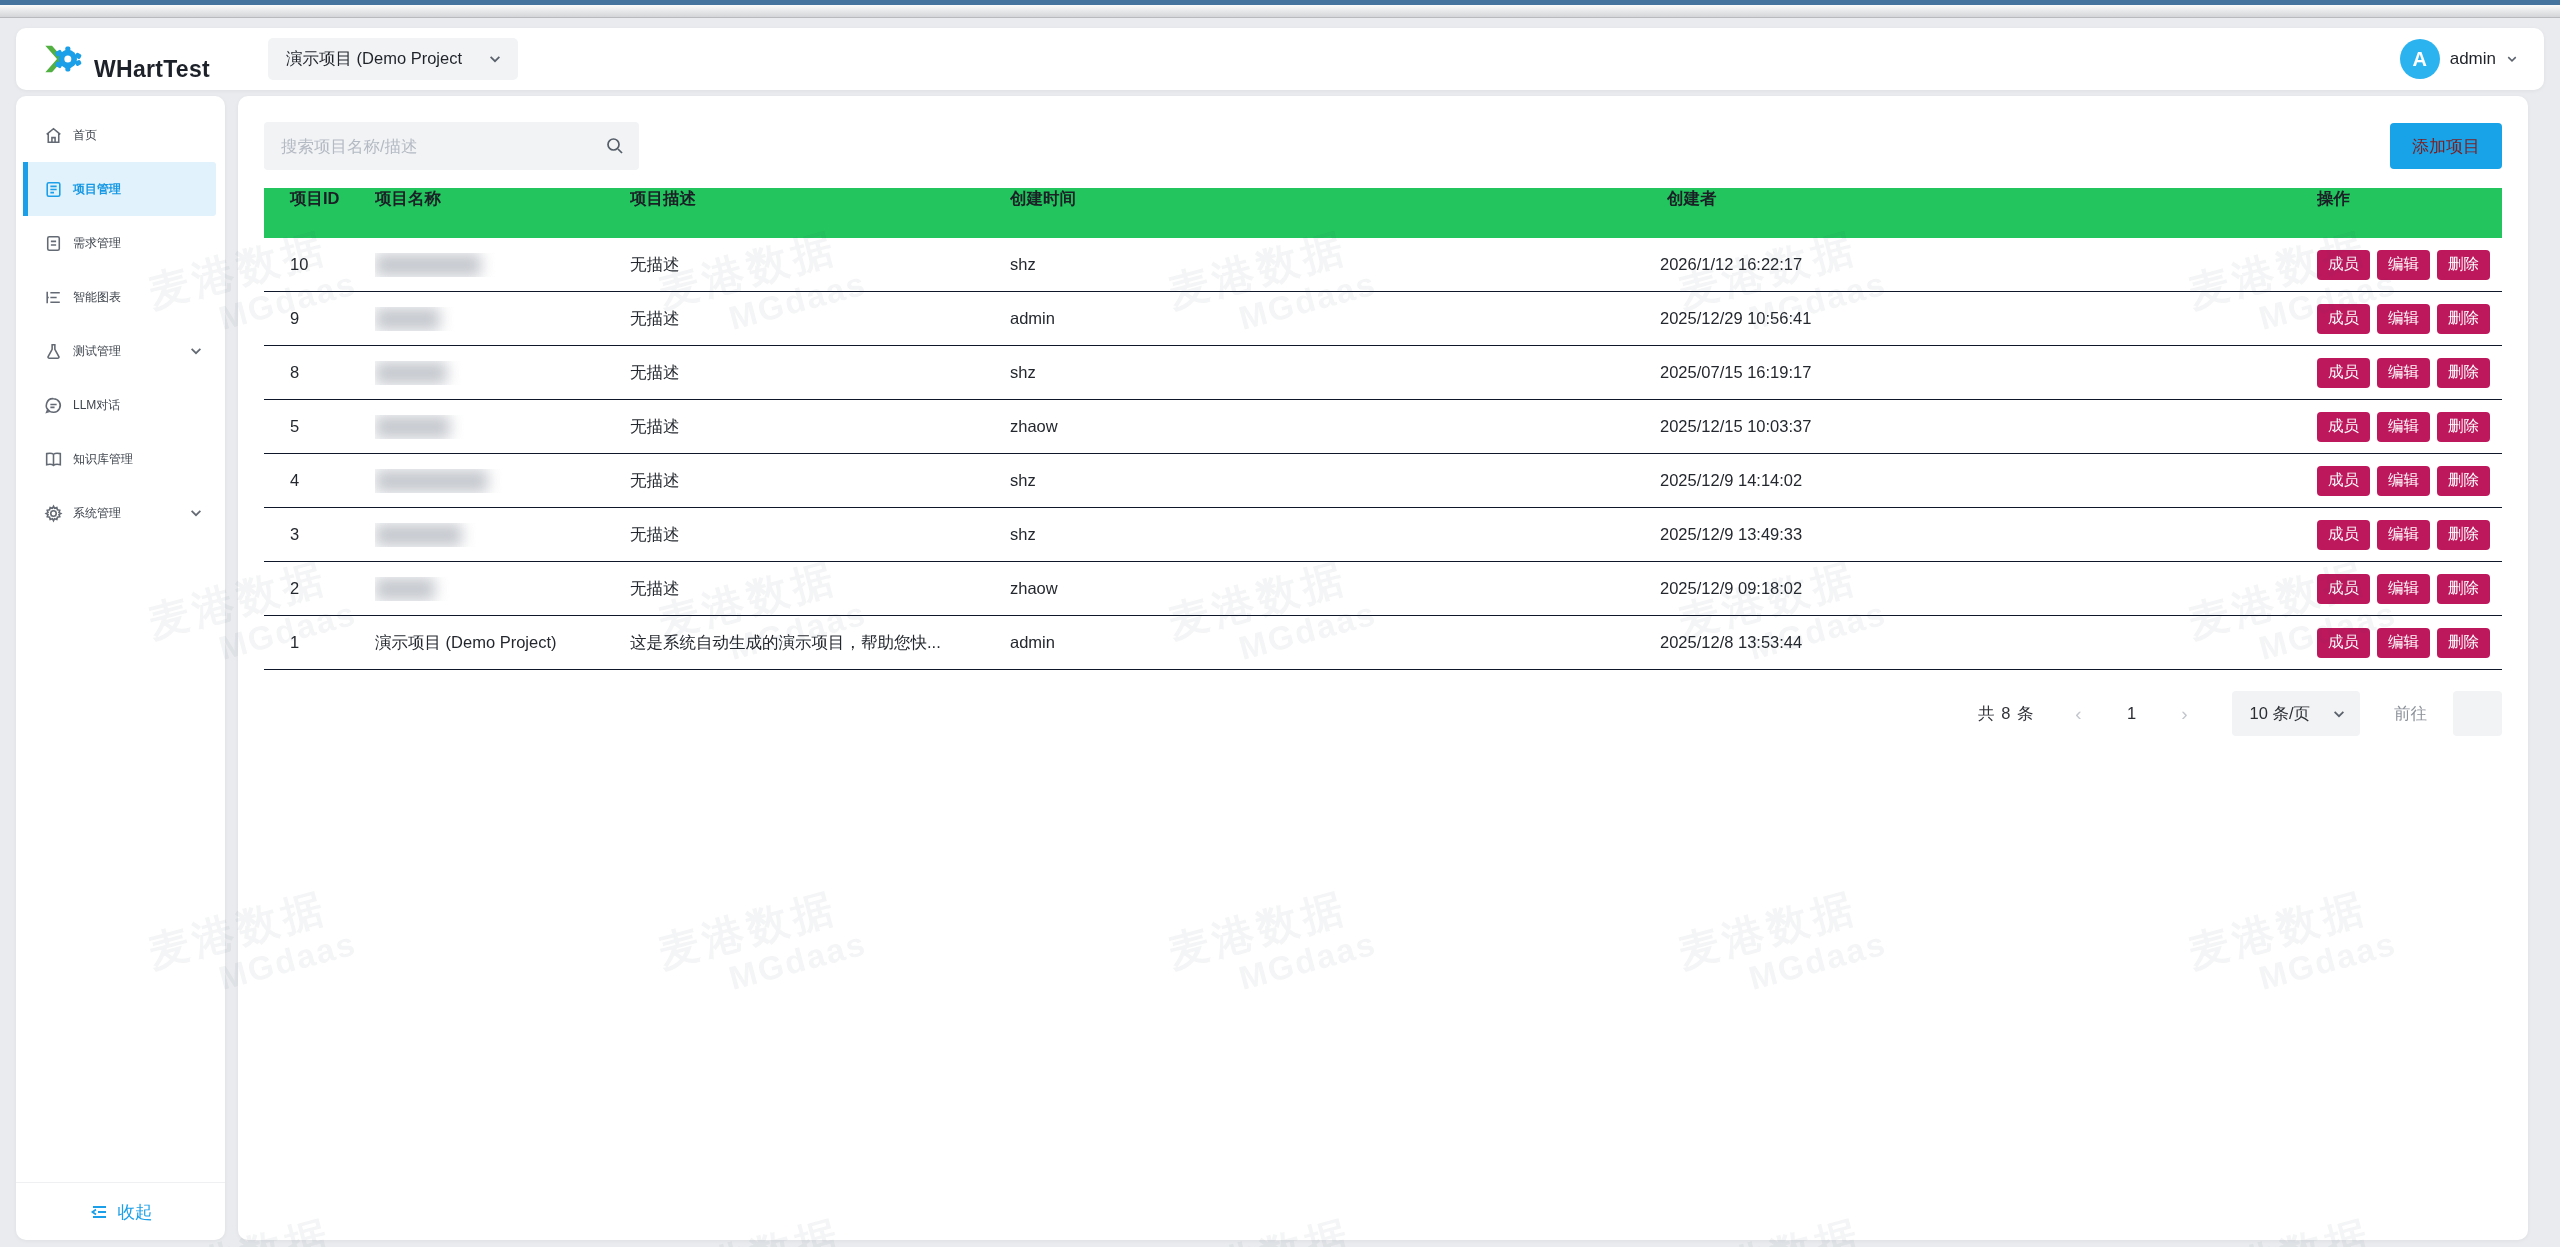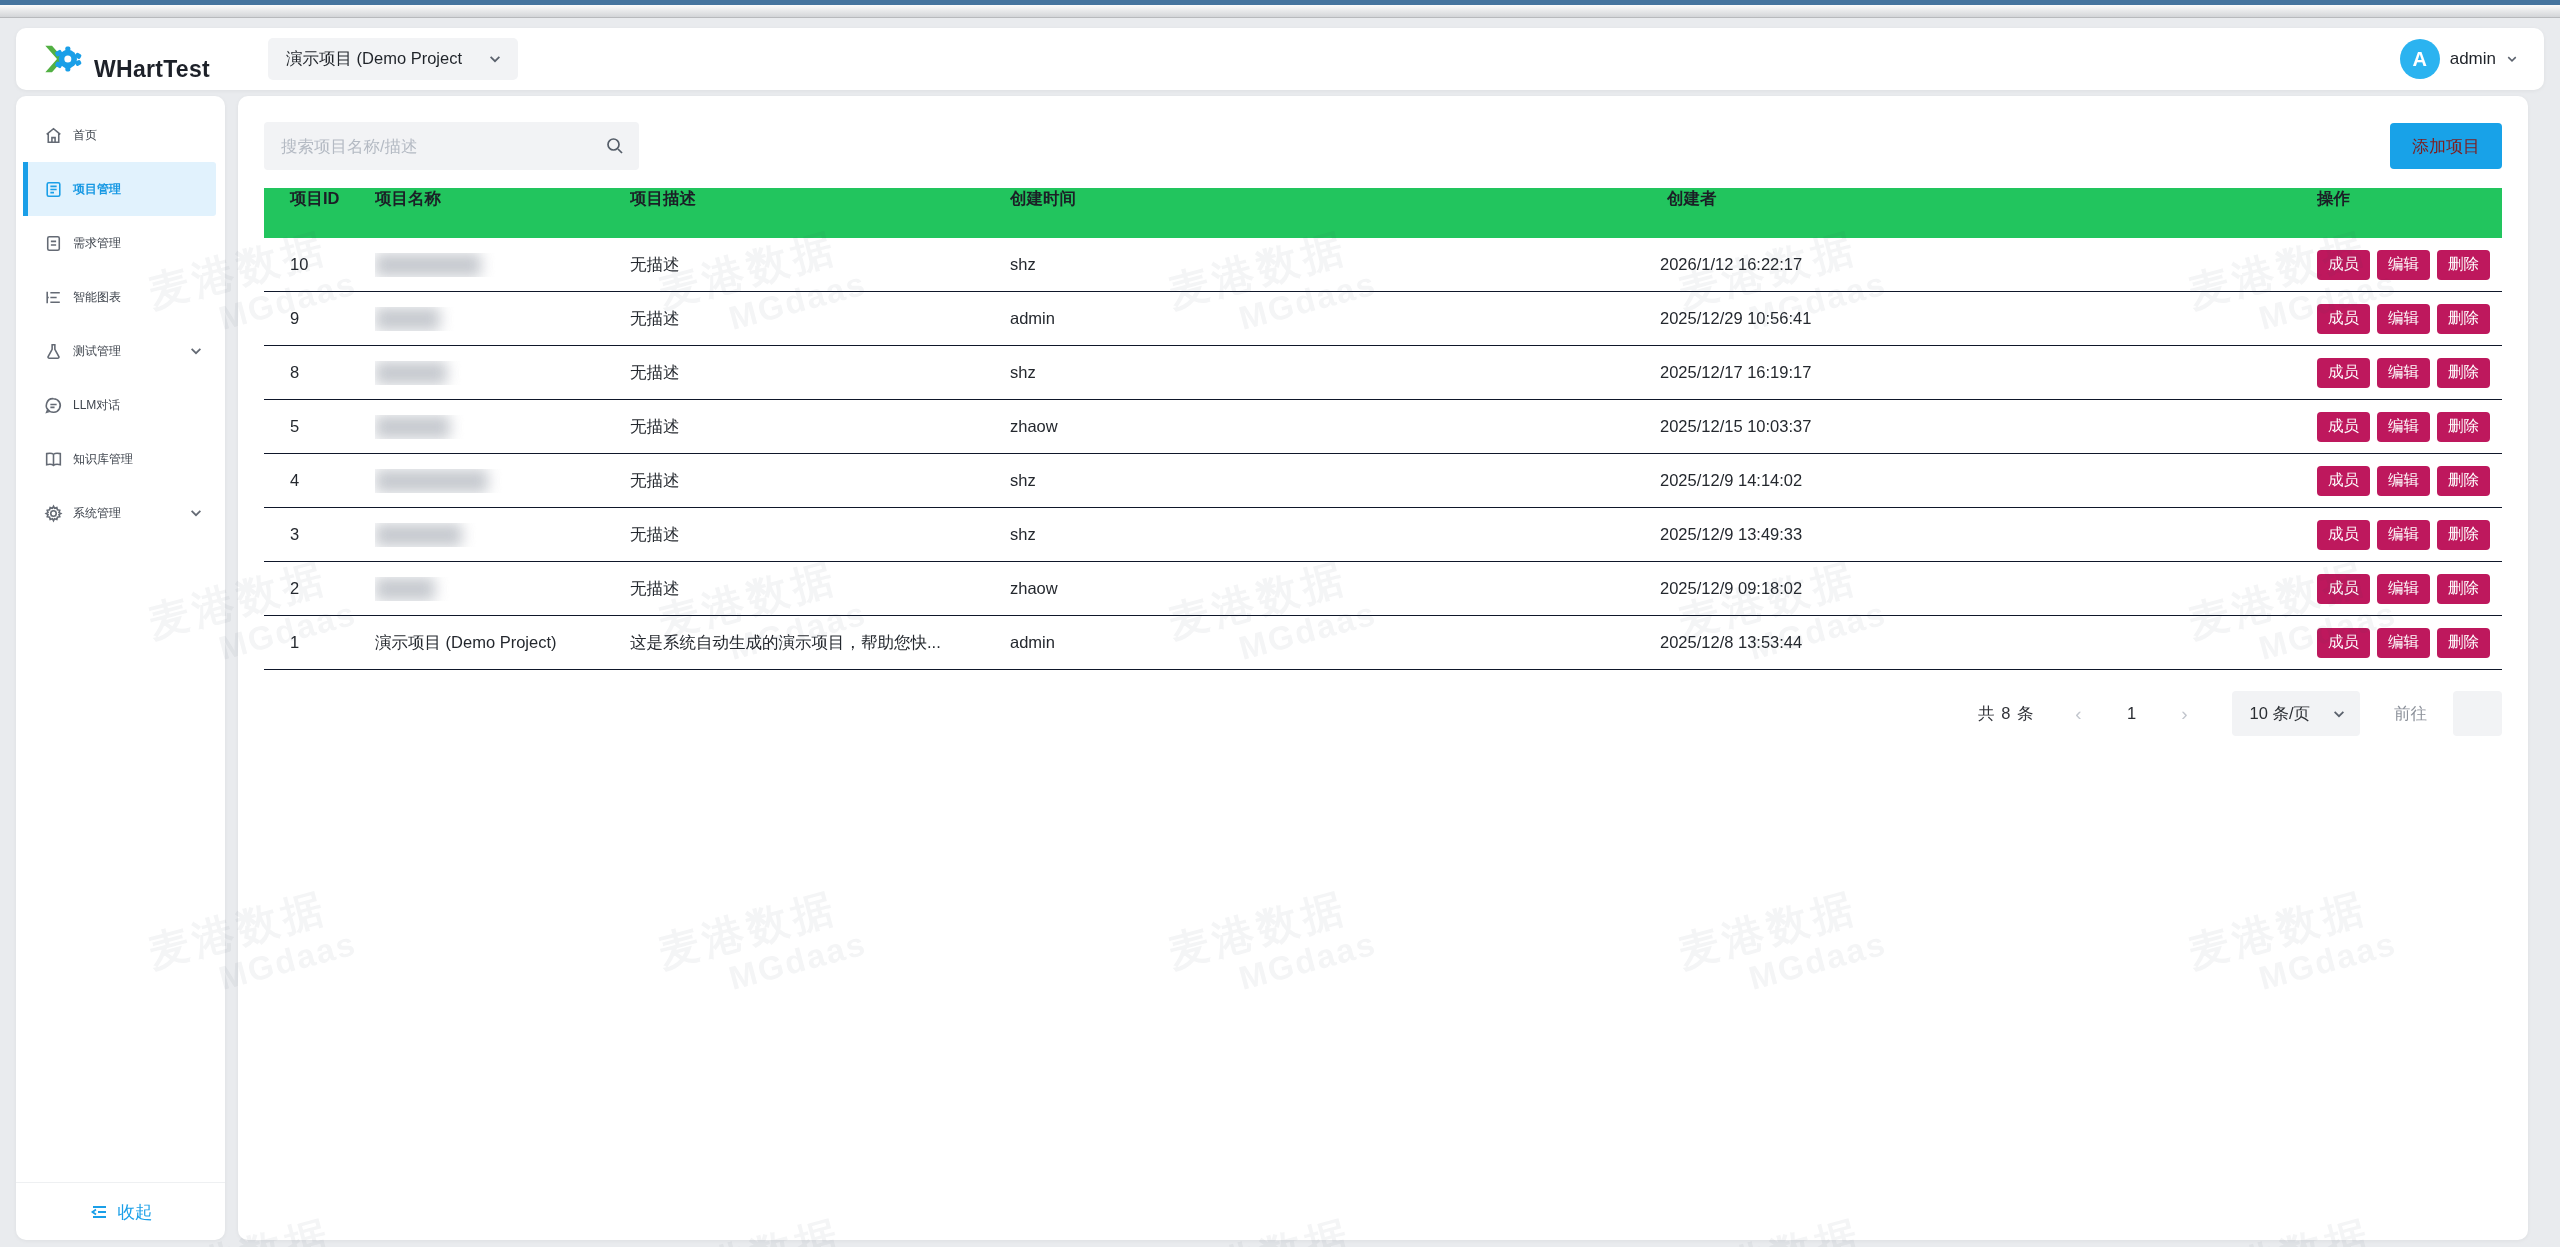--- a/index.html
+++ b/index.html
@@ -278,21 +278,21 @@
           </div>
   </div>
 
   <div class="t-row">
     <div class="cell c-id">8</div>
     <div class="cell c-name">
             <div class="redact" style="width: 72px;"></div>
           </div>
     <div class="cell c-desc">无描述</div>
     <div class="cell c-creator">shz</div>
-    <div class="cell c-time">2025/12/17 16:19:17</div>
+    <div class="cell c-time">2025/07/15 16:19:17</div>
     <div class="cell c-action">
             <button class="act-btn">成员</button>
             <button class="act-btn">编辑</button>
             <button class="act-btn">删除</button>
           </div>
   </div>
 
   <div class="t-row">
     <div class="cell c-id">5</div>
     <div class="cell c-name">

